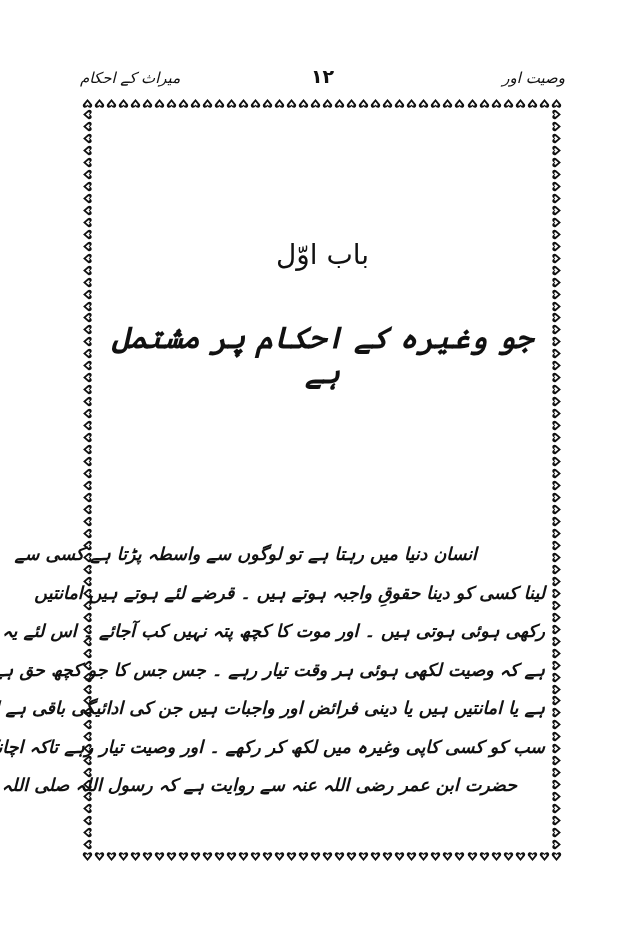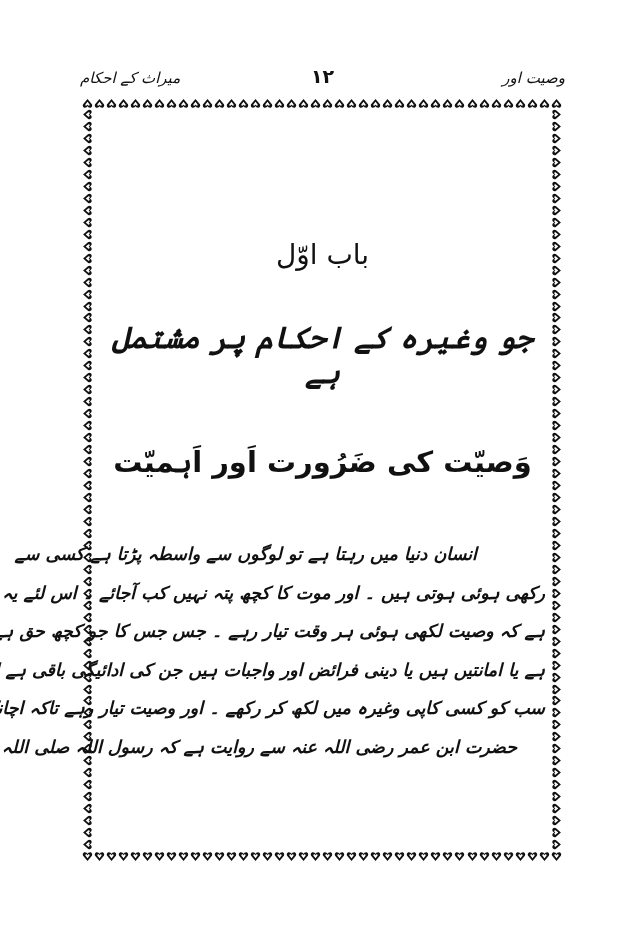--- a/index.html
+++ b/index.html
@@ -1392,24 +1392,24 @@
             <path d="M5 9 L1.2 4.6 C0.2 3.4 0.8 1.2 2.7 1.2 C3.8 1.2 4.6 2 5 2.8 C5.4 2 6.2 1.2 7.3 1.2 C9.2 1.2 9.8 3.4 8.8 4.6 Z" fill="#111111"></path>
             <path d="M5 6.6 L3.2 4.4 C2.8 3.8 3.2 3 3.8 3 C4.3 3 4.8 3.5 5 4 C5.2 3.5 5.7 3 6.2 3 C6.8 3 7.2 3.8 6.8 4.4 Z" fill="#ffffff"></path>
           </g>
         </svg>
       </div>
   </div>
 
   <div class="content">
     <div class="chapter-title">باب اوّل</div>
     <div class="chapter-subtitle">جو وغیرہ کے احکام پر مشتمل ہے</div>
-    <div class="section-heading">وَصیّت کی ضَرُورت اَور اَہمیّت</div>
 
     <div class="body-text">
       <span class="line first">انسان دنیا میں رہتا ہے تو لوگوں سے واسطہ پڑتا ہے کسی سے</span>
+      <span class="line">لینا کسی کو دینا حقوقِ واجبہ ہوتے ہیں ۔ قرضے لئے ہوتے ہیں امانتیں</span>
       <span class="line">رکھی ہوئی ہوتی ہیں ۔ اور موت کا کچھ پتہ نہیں کب آجائے ۔ اس لئے یہ ضروری</span>
       <span class="line">ہے کہ وصیت لکھی ہوئی ہر وقت تیار رہے ۔ جس جس کا جو کچھ حق ہے یا قرضہ</span>
       <span class="line">ہے یا امانتیں ہیں یا دینی فرائض اور واجبات ہیں جن کی ادائیگی باقی ہے ان</span>
       <span class="line">سب کو کسی کاپی وغیرہ میں لکھ کر رکھے ۔ اور وصیت تیار رہے تاکہ اچانک</span>
       <span class="line hadith">حضرت ابن عمر رضی اللہ عنہ سے روایت ہے کہ رسول اللہ صلی اللہ علیہ وسلم</span>
     </div>
   </div>
 
 </div>
 

